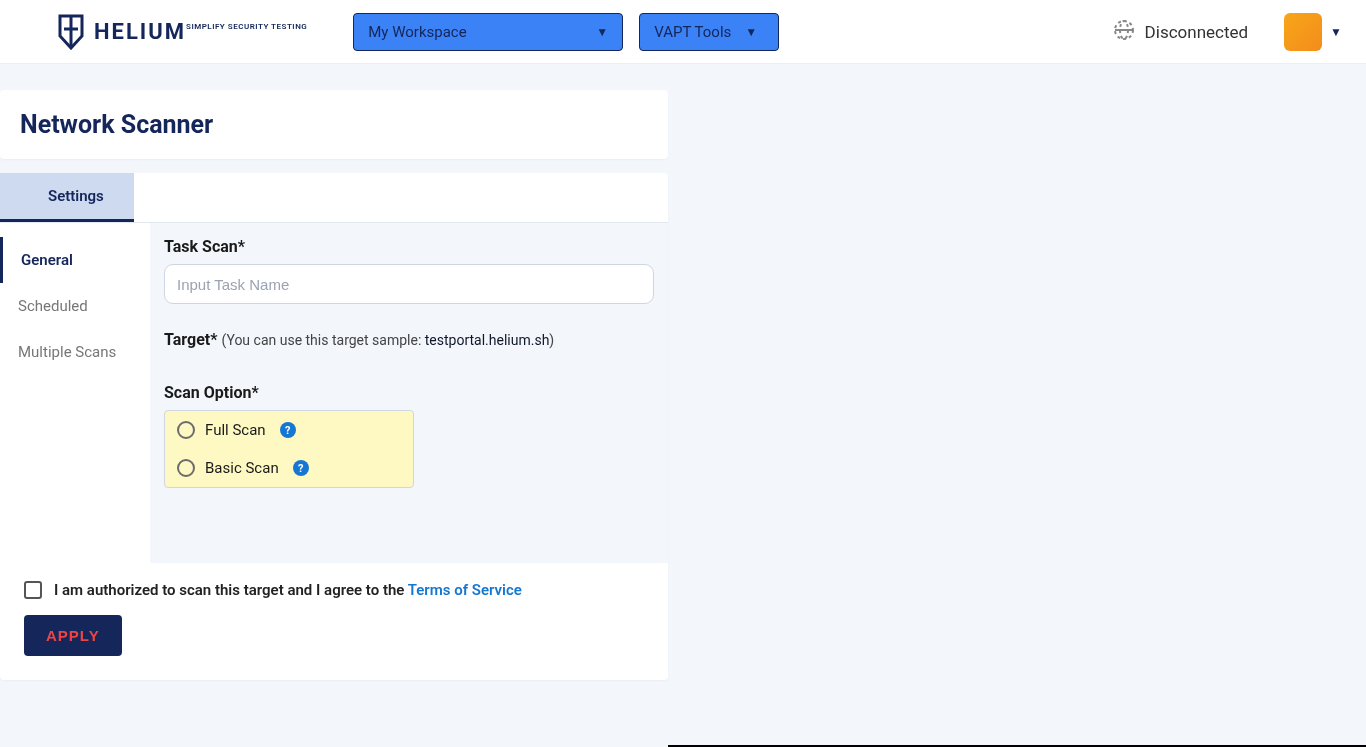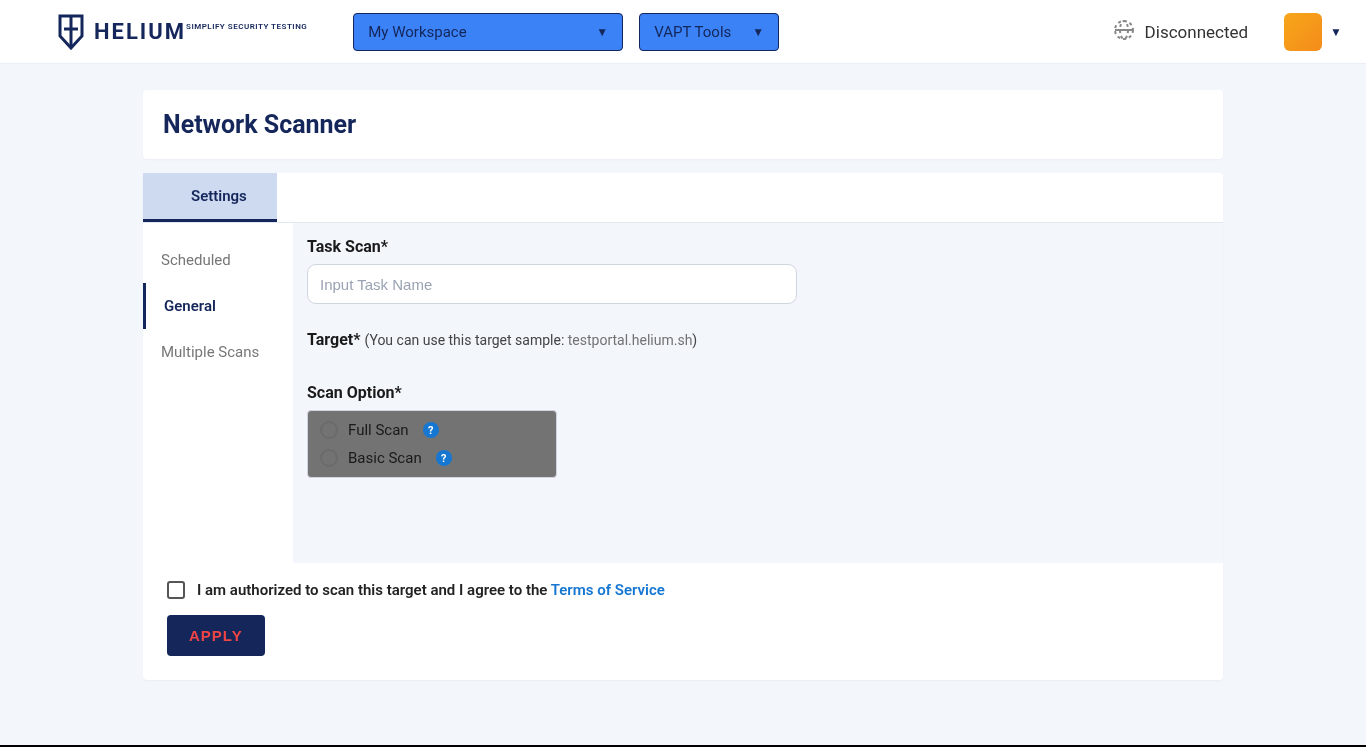--- a/index.html
+++ b/index.html
@@ -55,21 +55,21 @@
     display: flex;
     align-items: center;
     padding: 0 14px;
     gap: 10px;
     cursor: pointer;
     background: #3b82f6;
     color: #14265a;
     font-size: 15px;
   }
   .select.workspace { min-width: 270px; justify-content: space-between; }
-  .select.tools { min-width: 140px; gap: 21px; }
+  .select.tools { min-width: 140px; gap: 14px; }
   .select .caret { font-size: 12px; color: #14265a; }
   .topbar-spacer { flex: 1; }
   .conn {
     display: flex;
     align-items: center;
     gap: 10px;
     color: #333;
     font-size: 17px;
   }
   .conn .globe { color: #888; }
@@ -85,21 +85,20 @@
     border-radius: 6px;
     background: linear-gradient(135deg,#f7a61a,#f48c1a);
   }
   .user-chip .caret { color: #14265a; font-size: 12px; }
 
   
   .main {
     flex: 1;
     overflow: auto;
     display: flex;
-    flex-direction: column;
   }
   .container {
     width: 1080px;
     margin: 26px auto 0 auto;
   }
   .card {
     background: #fff;
     border-radius: 4px;
     box-shadow: 0 1px 2px rgba(20,38,90,0.04);
   }
@@ -161,41 +160,41 @@
     font-weight: 700;
     color: #1a1a1a;
     margin-bottom: 8px;
     display: inline-block;
   }
   .label .hint {
     font-weight: 400;
     font-size: 14px;
     color: #444;
   }
-  .label .hint a { color: #737373; text-decoration: none; }
+  .label .hint a { color: #0f172a; text-decoration: none; }
   .input {
     width: 490px;
     height: 40px;
     border: 1px solid #cfd6e2;
     border-radius: 9px;
     padding: 0 12px;
     font-size: 15px;
     color: #333;
     background: #fff;
   }
   .input::placeholder { color: #9aa3b2; }
   .radio-box {
     width: 250px;
     border: 1px solid #cfd6e2;
     border-radius: 4px;
-    background: #737373;
+    background: #fef9c3;
     padding: 10px 12px;
     display: flex;
     flex-direction: column;
-    gap: 10px;
+    gap: 20px;
   }
   .radio-row {
     display: flex;
     align-items: center;
     gap: 10px;
     font-size: 15px;
   }
   .radio-circle {
     width: 18px; height: 18px; border: 2px solid #6b6b6b; border-radius: 50%;
     flex-shrink: 0;
@@ -305,25 +304,25 @@
 
     <div class="card">
       <div class="tabs">
         <div class="tab active">
           <span>Settings</span>
         </div>
       </div>
 
       <div class="settings-body">
         <div class="sidemenu">
+          <div class="side-item active">
+            <span>General</span>
+          </div>
           <div class="side-item">
             <span>Scheduled</span>
-          </div>
-          <div class="side-item active">
-            <span>General</span>
           </div>
           <div class="side-item">
             <span>Multiple Scans</span>
           </div>
         </div>
 
         <div class="form-area">
 
           <div class="form-group">
             <div class="label">Task Scan*</div><br>

